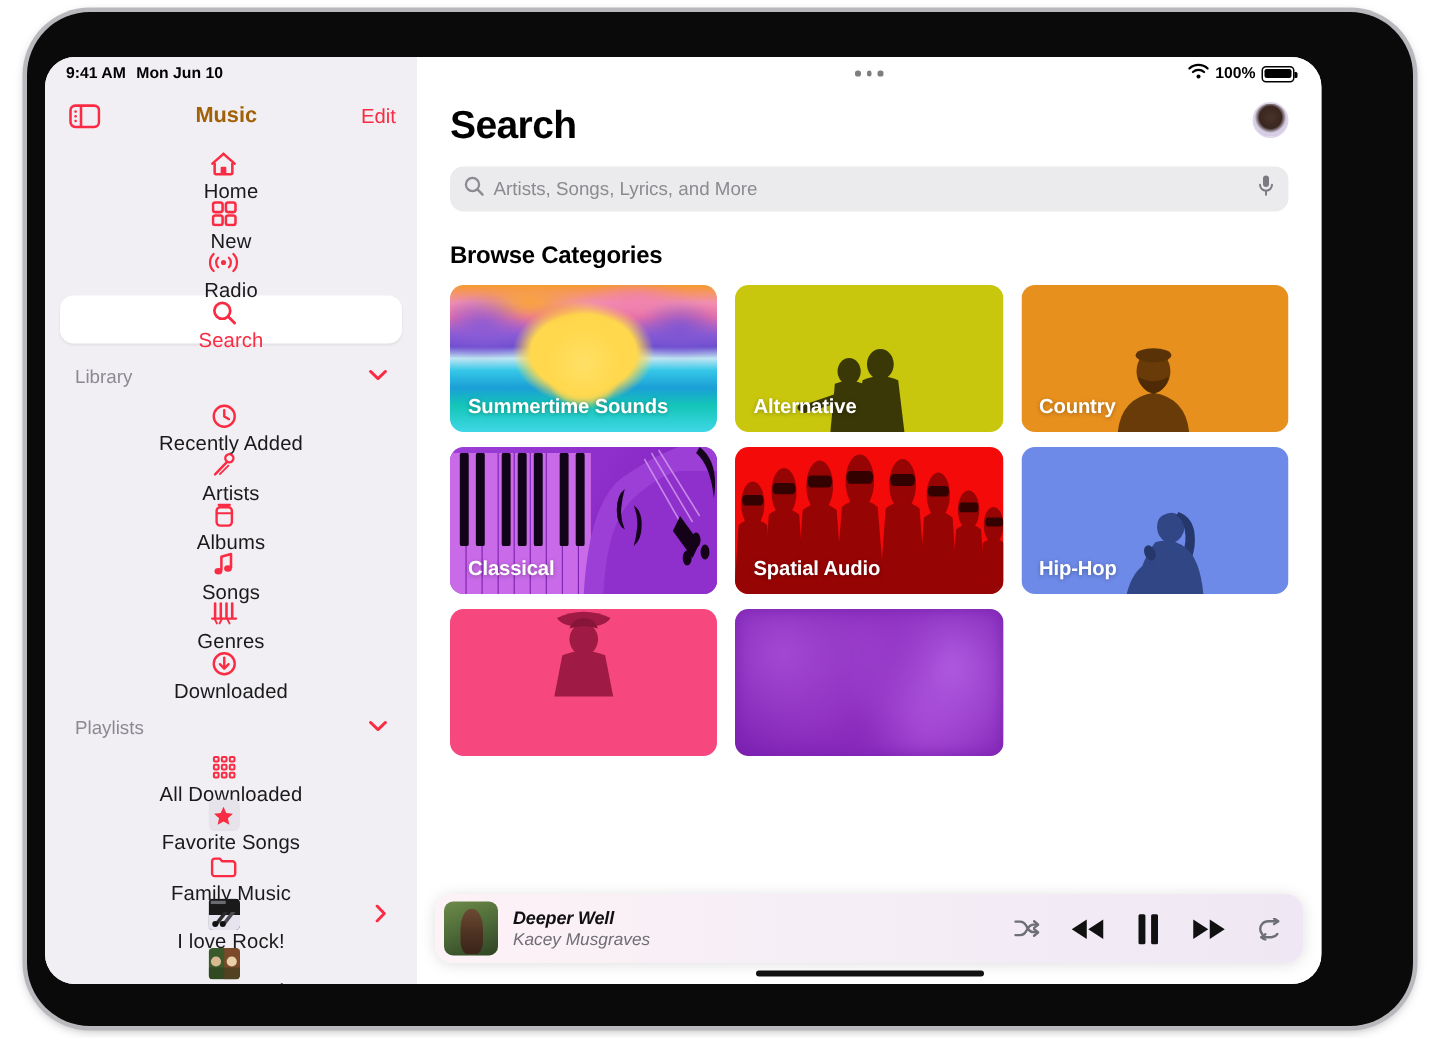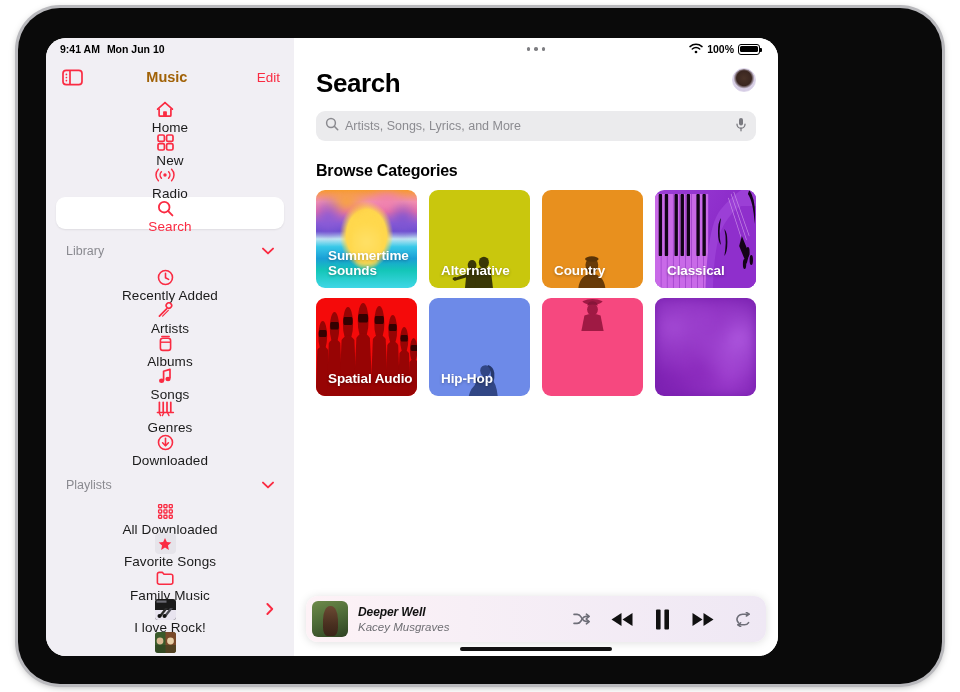--- a/index.html
+++ b/index.html
@@ -14,22 +14,22 @@
   .device-frame {
     position: absolute;
     left: 18px; top: 8px;
     width: 924px; height: 676px;
     background: #0a0a0a;
     border-radius: 42px;
     box-shadow: 0 0 0 3px #b9b9bd, 0 2px 8px rgba(0,0,0,.4);
   }
   .screen {
     position: absolute;
-    left: 28px; top: 30px;
-    width: 732px; height: 618px;
+    left: 12px; top: 30px;
+    width: 851px; height: 618px;
     background: #ffffff;
     border-radius: 20px;
     overflow: hidden;
     display: flex;
   }
 
   
   .sidebar {
     width: 248px; height: 100%;
     background: #f1eff4;
@@ -159,21 +159,21 @@
   }
   .search-ph { font-size: 12.5px; color: #8b8b90; margin-left: 6px; flex: 1; }
 
   .browse-title {
     font-size: 16px; font-weight: bold; color: #000;
     margin-top: 21px; margin-bottom: 10px; letter-spacing: -.2px;
   }
 
   .grid {
     display: grid;
-    grid-template-columns: 1fr 1fr 1fr 1fr;
+    grid-template-columns: 1fr 1fr 1fr;
     gap: 10px 12px;
   }
   .card {
     position: relative;
     height: 98px;
     border-radius: 9px;
     overflow: hidden;
   }
   .card-label {
     position: absolute; left: 12px; bottom: 10px;

